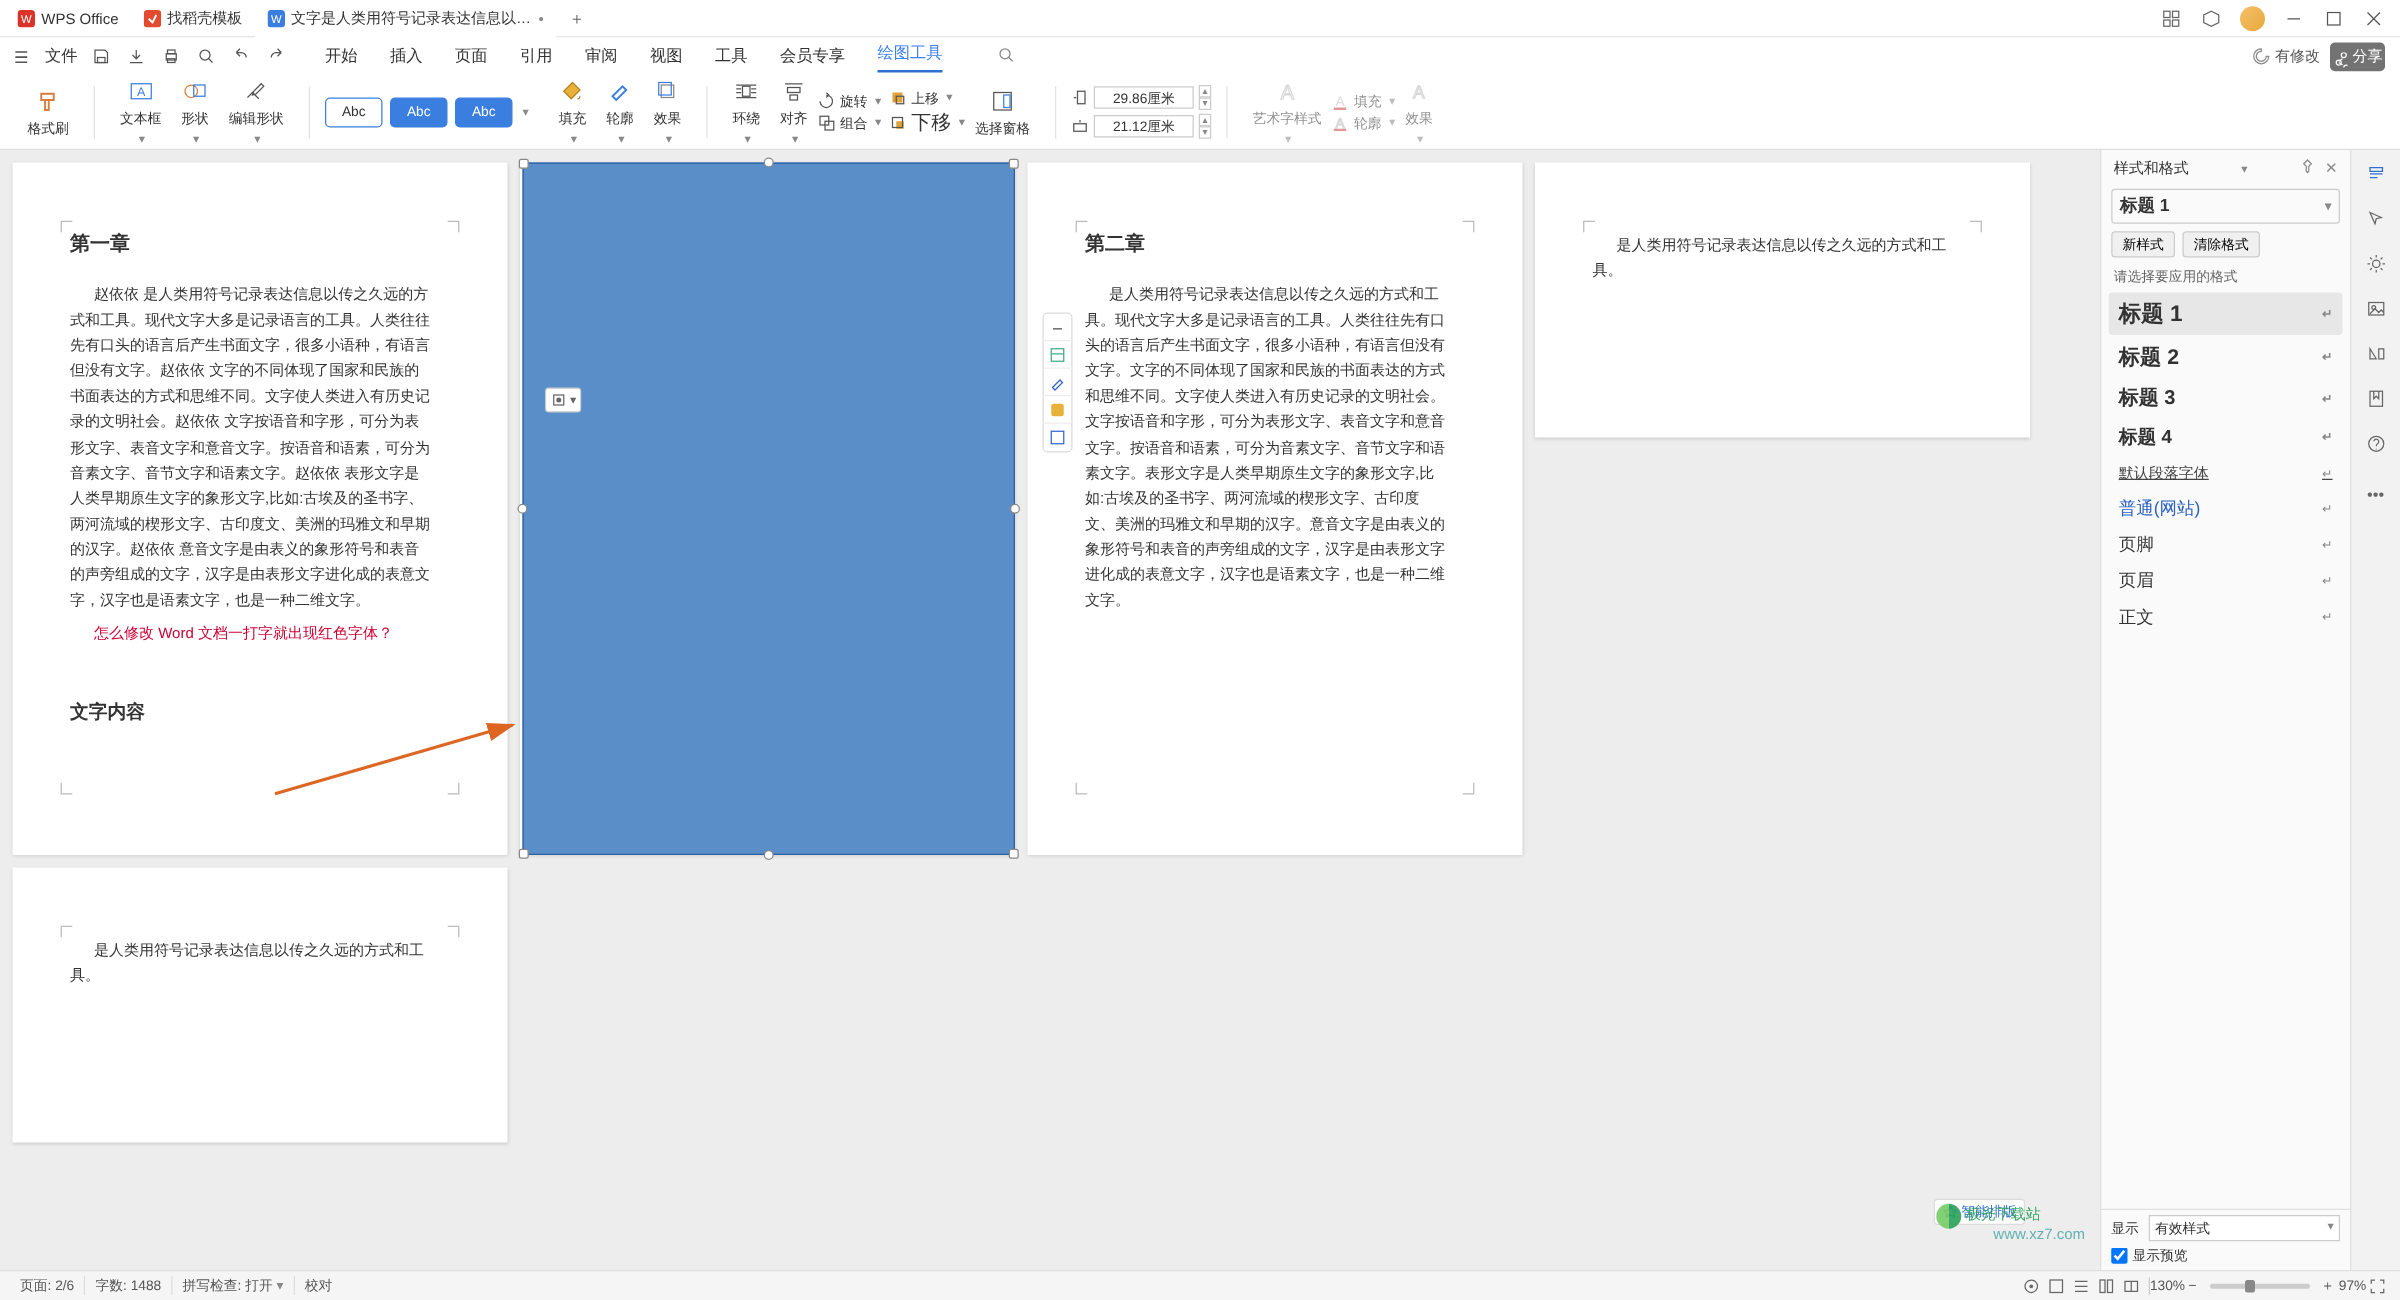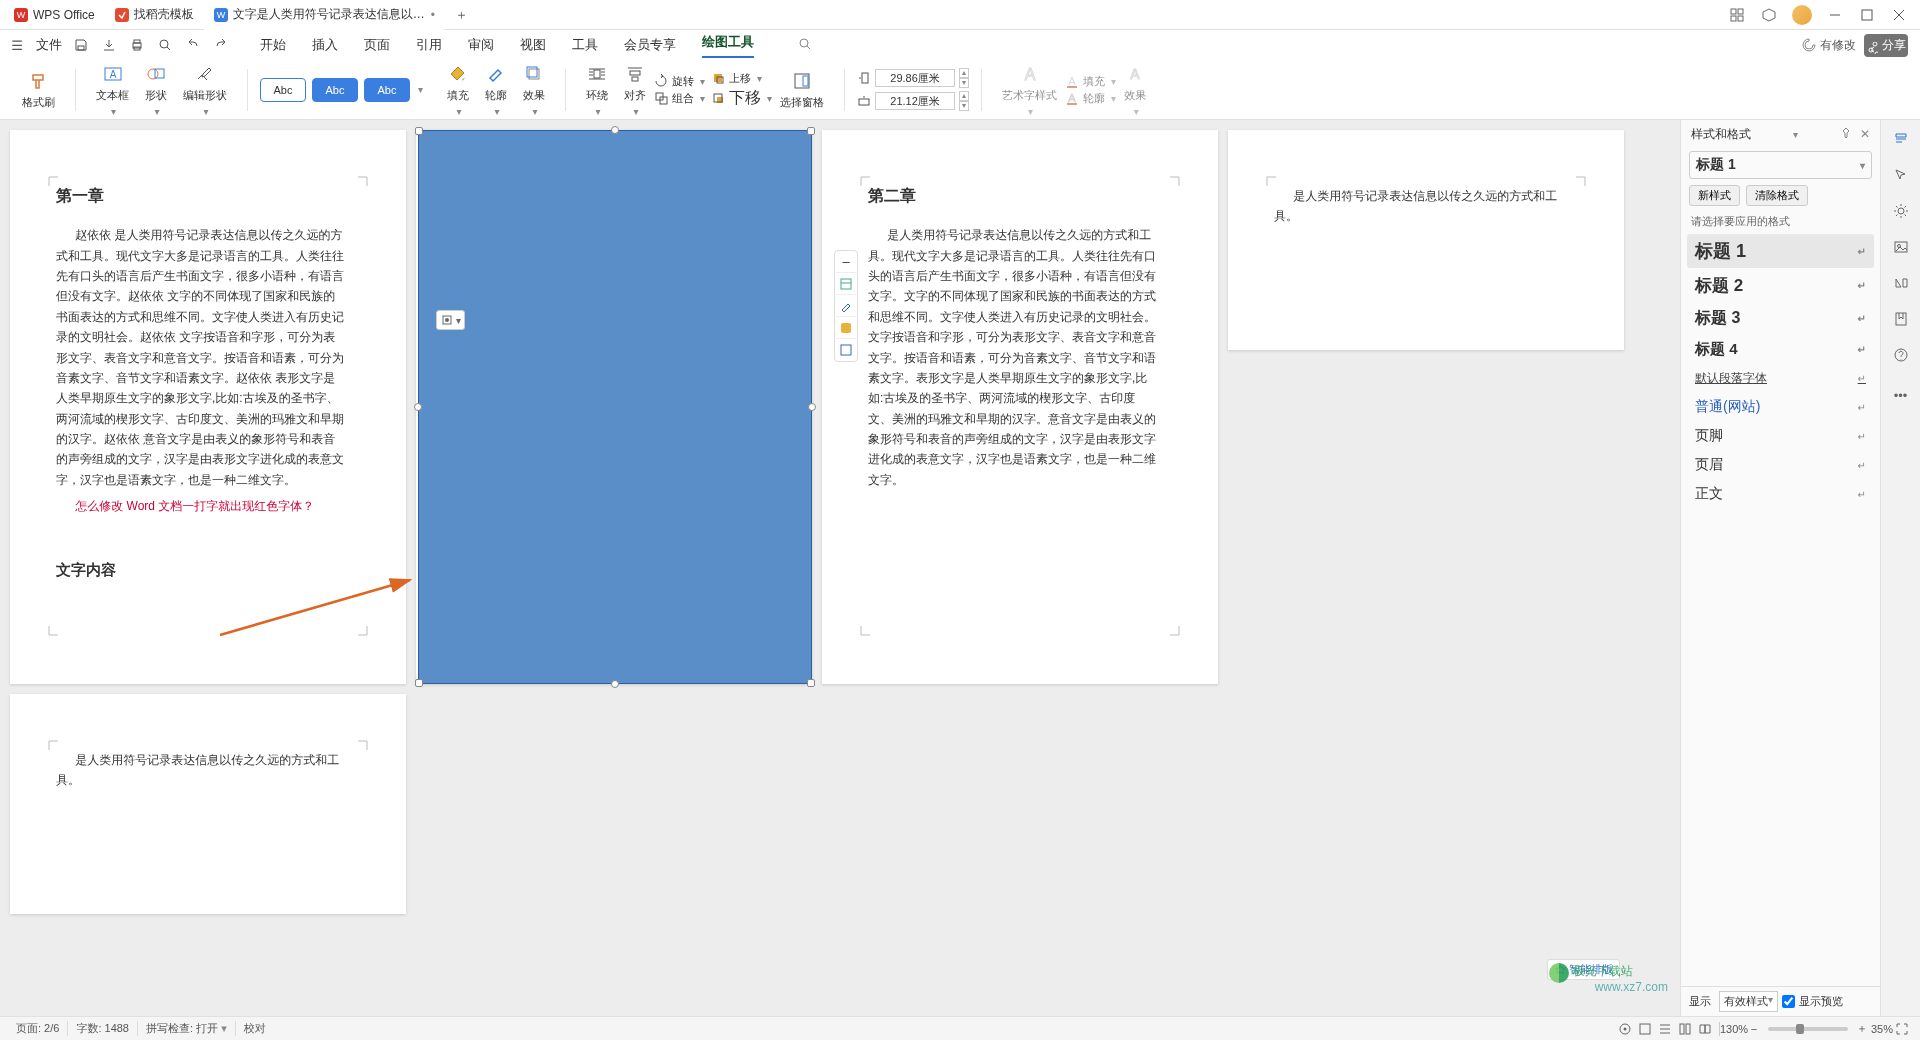--- a/index.html
+++ b/index.html
@@ -14,21 +14,21 @@
 .title-right { margin-left: auto; display: flex; align-items: center; gap: 14px; padding-right: 8px; }
 .title-icon { width: 18px; height: 18px; display: flex; align-items: center; justify-content: center; color: #555; cursor: pointer; }
 .avatar-img { width: 20px; height: 20px; border-radius: 50%; background: linear-gradient(135deg,#f5c06a,#e8a83b); }
 
 
 .menubar { height: 30px; background: #fff; display: flex; align-items: center; }
 .qat { display: flex; align-items: center; height: 30px; padding-left: 8px; gap: 10px; }
 .qat-btn { width: 18px; height: 18px; display: flex; align-items: center; justify-content: center; color: #555; cursor: pointer; }
 .menus { display: flex; align-items: center; margin-left: 30px; gap: 26px; font-size: 13px; }
 .menus span { cursor: pointer; }
-.menus .menu-active { color: #14532d; border-bottom: 2px solid #2f6fd1; padding-bottom: 5px; font-weight: bold; }
+.menus .menu-active { color: #3b82f6; border-bottom: 2px solid #2f6fd1; padding-bottom: 5px; }
 .menu-search { margin-left: 18px; color: #888; cursor:pointer; }
 .menuright { margin-left: auto; display: flex; align-items: center; gap: 8px; padding-right: 12px; }
 .mod-pill { display: flex; align-items: center; gap: 4px; font-size: 12px; color: #555; }
 .share-btn { background: #737373; color: #fff; border-radius: 4px; padding: 3px 2px; font-size: 12px; display:flex; align-items:flex-end; gap:4px; cursor:pointer; }
 
 
 .ribbon { height: 60px; background: #fff; display: flex; align-items: center; border-bottom: 1px solid #e0e0e0; padding: 0 6px; }
 .ribbon-group { display: flex; align-items: center; height: 100%; padding: 0 8px; }
 .ribbon-sep { width: 1px; height: 42px; background: #e3e3e3; margin: 0 4px; }
 .rbtn { display: flex; flex-direction: column; align-items: center; justify-content: center; padding: 2px 8px; font-size: 11px; cursor: pointer; gap:3px; }
@@ -83,21 +83,21 @@
 .rp-list { flex:1; overflow:auto; padding: 0 4px; }
 .rp-item { display:flex; align-items:center; justify-content:space-between; padding:5px 8px; margin:1px 2px; cursor:pointer; border-radius:3px; font-size:14px; font-family:"SimSun",serif;}
 .rp-item.sel { background:#e7e7e7; }
 .rp-item .ret { color:#888; font-size:10px;}
 .rp-item.h1{font-size:18px; font-weight:700;}
 .rp-item.h2{font-size:17px; font-weight:700;}
 .rp-item.h3{font-size:16px; font-weight:700;}
 .rp-item.h4{font-size:15px; font-weight:700;}
 .rp-item.small{font-size:12px; color:#444;text-decoration:underline;}
 .rp-item.blue{color:#2a60c0;}
-.rp-foot { border-top:1px solid #e0e0e0; padding:4px 8px; font-size:11px; display:flex; flex-direction:row; gap:4px;}
+.rp-foot { border-top:1px solid #e0e0e0; padding:4px 8px; font-size:11px; display:flex; flex-direction:column; gap:4px;justify-content:flex-end;}
 .rp-foot .sel{border:1px solid #ccc; padding:2px 4px; background:#fff; margin-left:4px;}
 .rp-foot label{display:flex; align-items:center; gap:4px;}
 
 
 .right-strip { position:absolute; right:0; top:120px; bottom:24px; width:40px; background:#f2f2f2; border-left:1px solid #e0e0e0; display:flex; flex-direction:column; align-items:center; padding-top:8px; gap:14px;}
 .right-strip .rs-btn{ width:22px; height:22px; display:flex; align-items:center; justify-content:center; color:#666; cursor:pointer;}
 .right-strip .rs-btn.active{color:#2f6fd1;}
 
 
 .statusbar { position:absolute; bottom:0; left:0; right:0; height:24px; background:#f5f5f5; border-top:1px solid #e0e0e0; display:flex; align-items:center; font-size:11px; color:#555; padding: 0 8px;}
@@ -801,19 +801,19 @@
     </div>
   <div style="width:1px;height:14px;background:#ccc;margin:0 4px;"></div>
   <div class="sb-btn">
       <span>130%</span>
     </div>
   <div class="sb-btn">−</div>
   <div class="zoom-slider">
       <div class="zthumb" style="left:35%;"></div>
     </div>
   <div class="sb-btn">＋</div>
-  <div class="sb-btn">35%</div>
+  <div class="sb-btn">97%</div>
   <div class="sb-btn">
       <svg width="14" height="14">
         <path d="M2 5V2h3M12 5V2H9M2 9v3h3M12 9v3H9" fill="none" stroke="#666"></path>
       </svg>
     </div>
 </div>
 
 </body></html>

